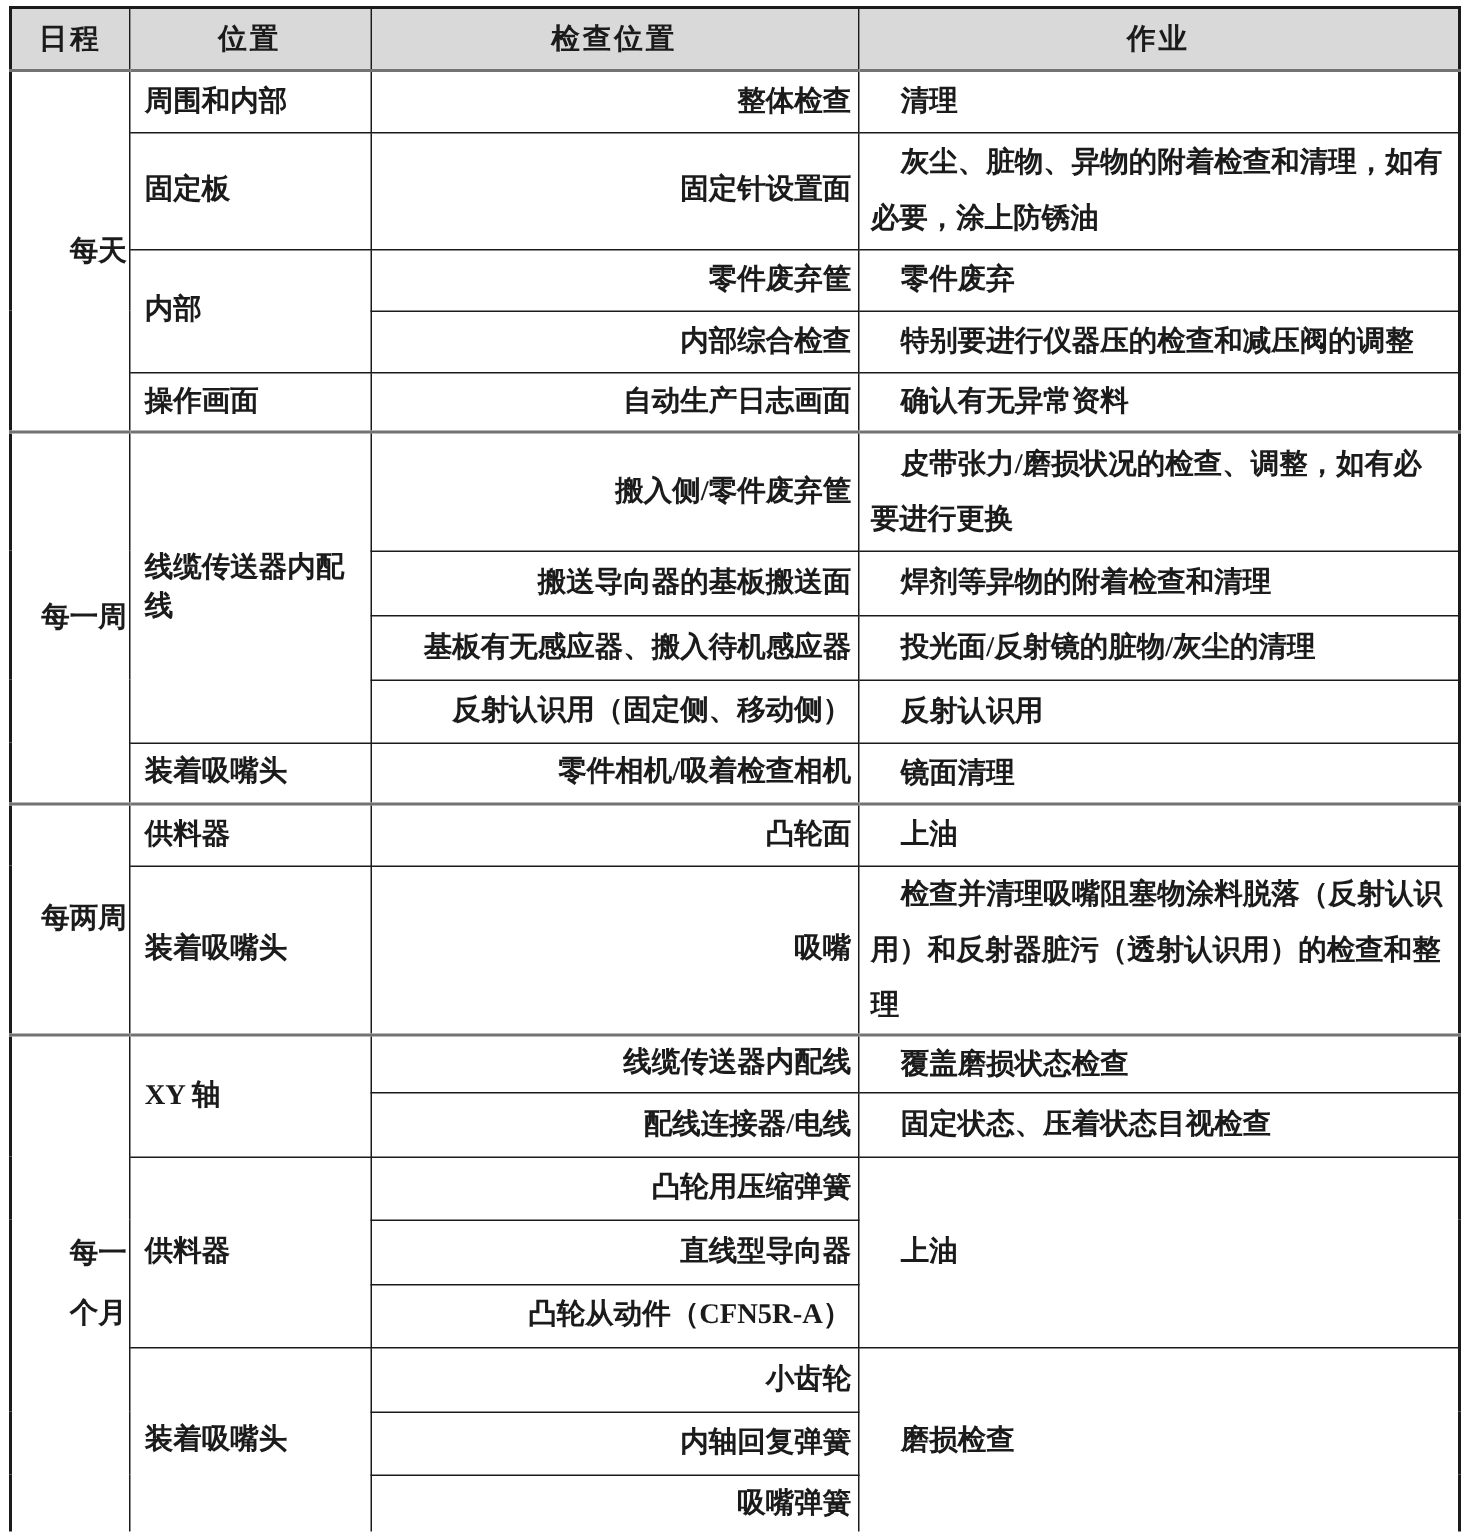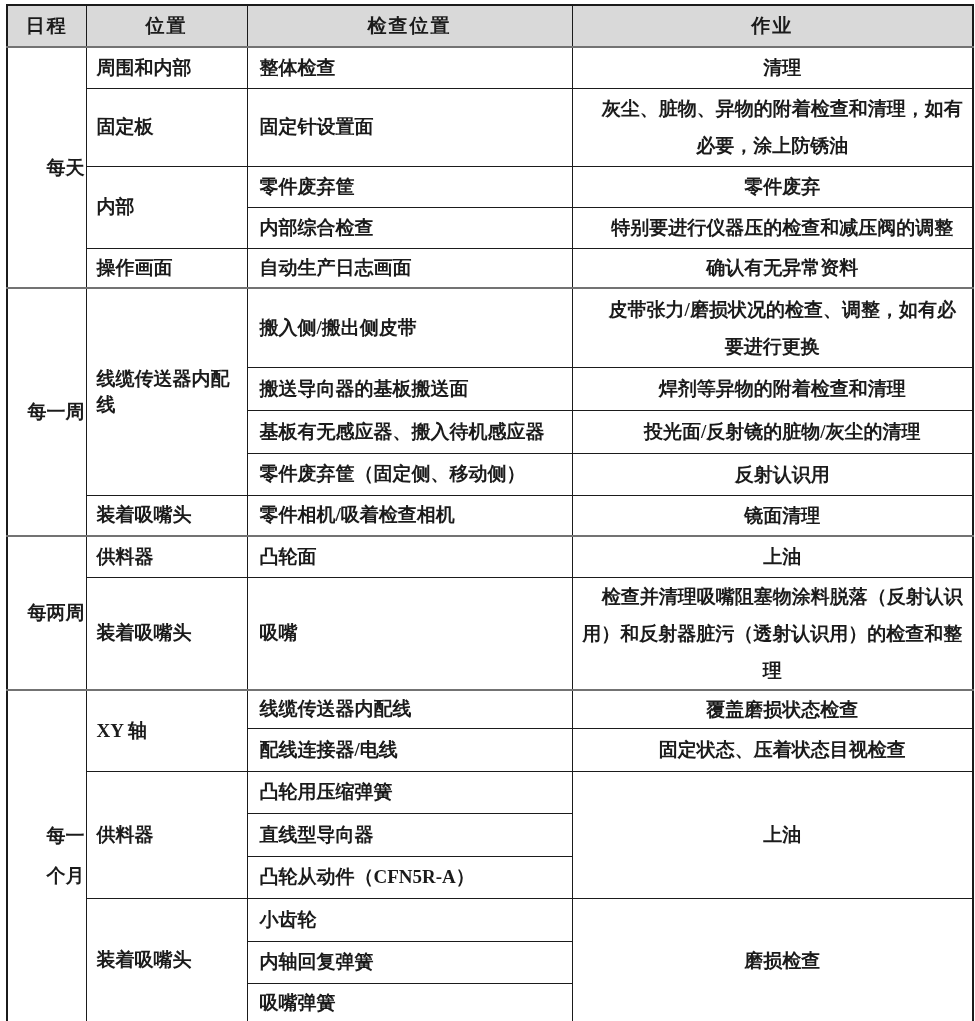--- a/index.html
+++ b/index.html
@@ -40,26 +40,25 @@
     letter-spacing: 2px;
   }
   tr.sec > td { border-top: 2px solid #737373; }
   td.c-schedule {
     padding-left: 11px;
     white-space: pre-line;
     line-height: 40px;
     text-align: right;
   }
   td.c-pos { padding-left: 10px; padding-right: 4px; line-height: 26px; }
-  td.c-check { padding-left: 12px; padding-right: 4px; line-height: 26px; }
+  td.c-check { padding-left: 24px; padding-right: 4px; line-height: 26px; text-align: right; }
   td.c-work {
     padding: 0 8px 0 8px;
     text-indent: 20px;
     line-height: 37px;
-    text-align: center;
   }
 </style>
 </head>
 <body>
 
 <div class="page">
   <table class="maint">
     <colgroup>
       <col class="c1">
         <col class="c2">
@@ -98,33 +97,33 @@
       </tr>
       <tr style="height:40px">
         <td class="c-pos">操作画面</td>
         <td class="c-check">自动生产日志画面</td>
         <td class="c-work">确认有无异常资料</td>
       </tr>
 
       <tr class="sec" style="height:79px">
         <td class="c-schedule" rowspan="5">每一周</td>
         <td class="c-pos" rowspan="4">线缆传送器内配线</td>
-        <td class="c-check">搬入侧/搬出侧皮带</td>
+        <td class="c-check">搬入侧/零件废弃筐</td>
         <td class="c-work">皮带张力/磨损状况的检查、调整，如有必要进行更换</td>
       </tr>
       <tr style="height:43px">
         <td class="c-check">搬送导向器的基板搬送面</td>
         <td class="c-work">焊剂等异物的附着检查和清理</td>
       </tr>
       <tr style="height:43px">
         <td class="c-check">基板有无感应器、搬入待机感应器</td>
         <td class="c-work">投光面/反射镜的脏物/灰尘的清理</td>
       </tr>
       <tr style="height:42px">
-        <td class="c-check">零件废弃筐（固定侧、移动侧）</td>
+        <td class="c-check">反射认识用（固定侧、移动侧）</td>
         <td class="c-work">反射认识用</td>
       </tr>
       <tr style="height:41px">
         <td class="c-pos">装着吸嘴头</td>
         <td class="c-check">零件相机/吸着检查相机</td>
         <td class="c-work">镜面清理</td>
       </tr>
 
       <tr class="sec" style="height:41px">
         <td class="c-schedule" rowspan="2">每两周</td>

